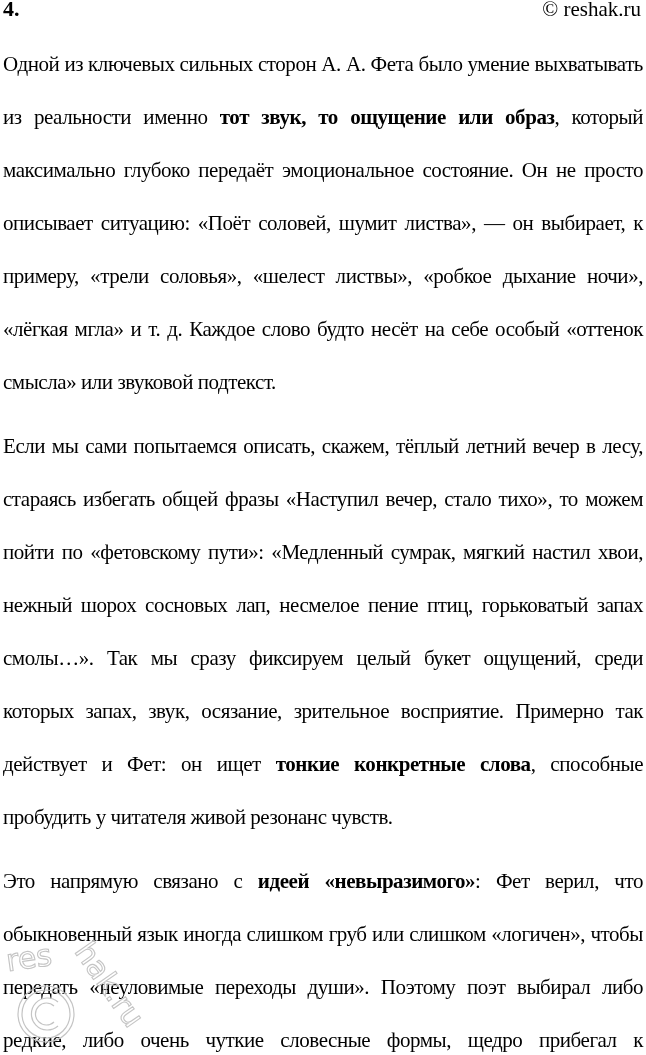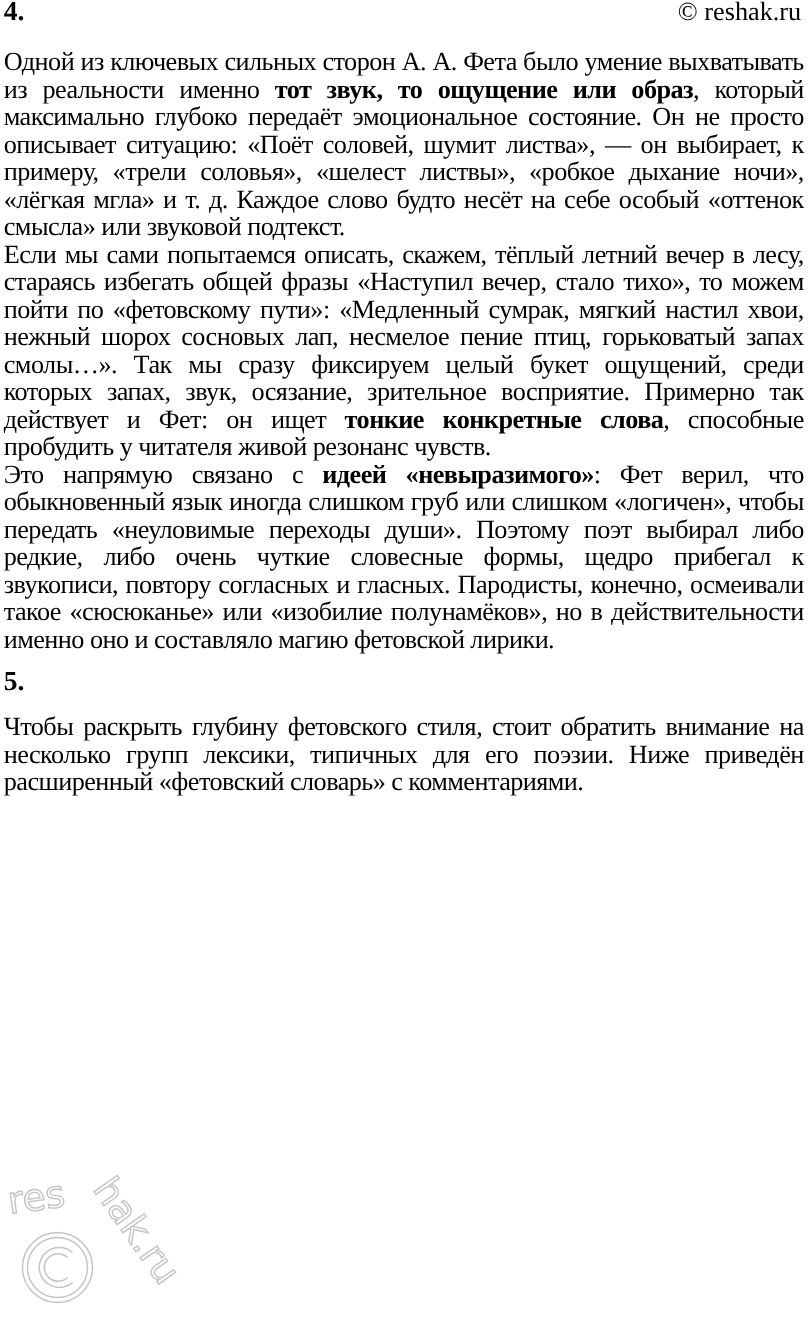--- a/index.html
+++ b/index.html
@@ -36,26 +36,26 @@
       line-height: 30px;
     }
     .copyright {
       font-size: 21px;
       line-height: 30px;
       padding-right: 2px;
     }
     p.para {
       margin: 0;
       font-size: 21px;
-      line-height: 22px;
+      line-height: 53px;
       text-align: justify;
       letter-spacing: -0.45px;
       word-spacing: 0px;
     }
-    p.para + p.para { }
+    p.para + p.para { margin-top: 11px; }
     .first-para { margin-top: 14px !important; }
     b { font-weight: bold; }
     .task5 {
       margin-top: 8px;
       font-weight: bold;
       font-size: 22px;
       line-height: 30px;
     }
     .after5 { margin-top: 10px !important; }
     .watermark {

